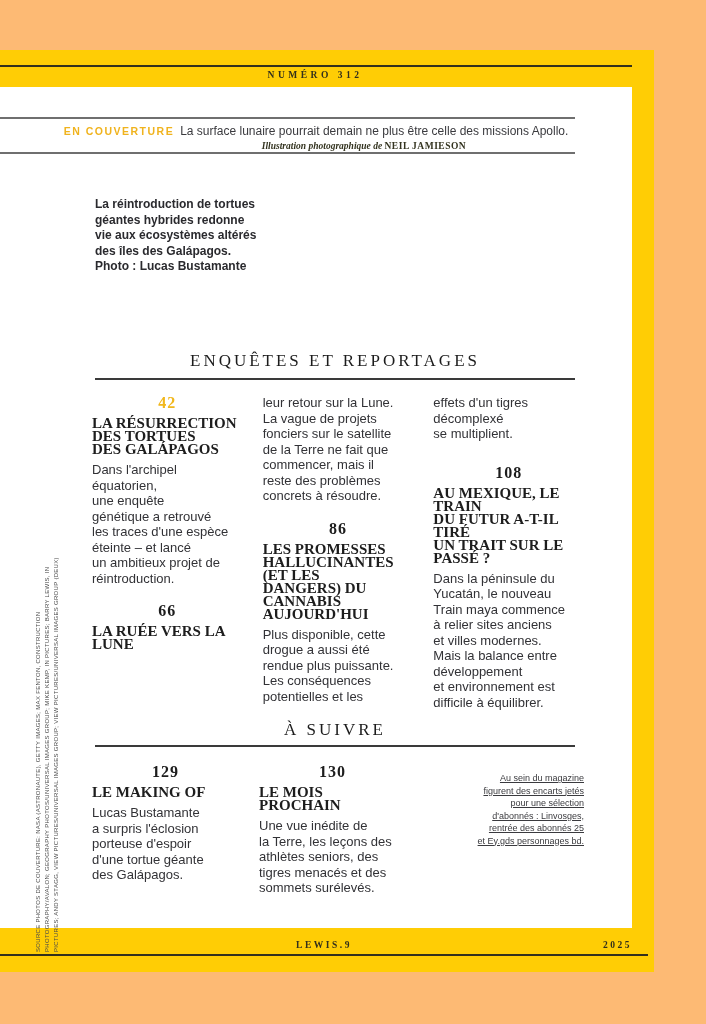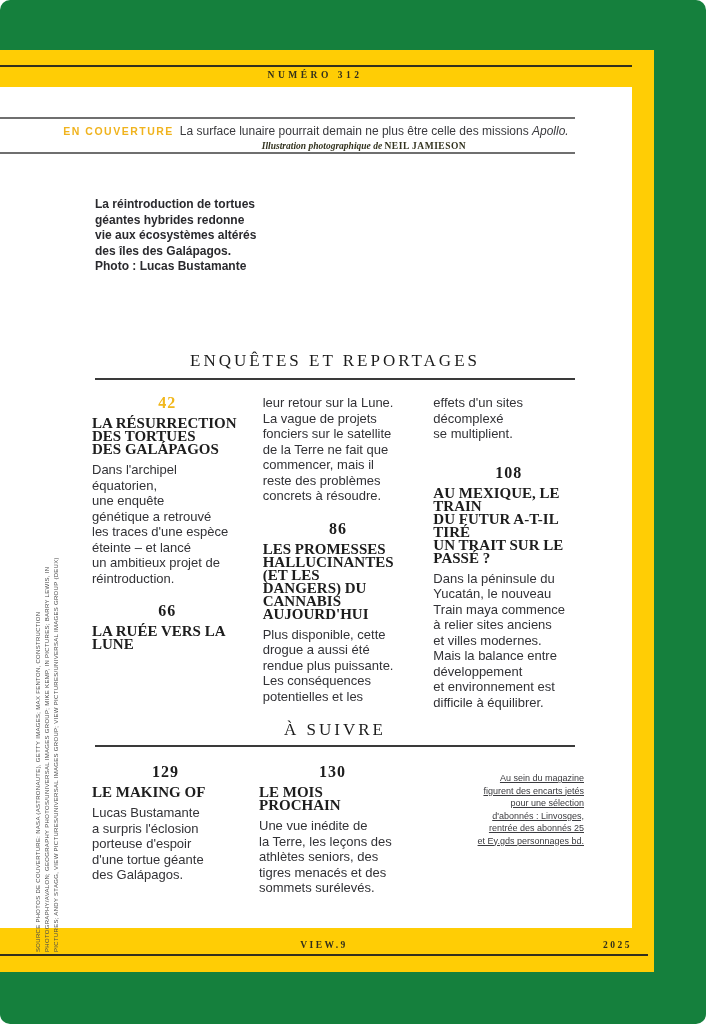--- a/index.html
+++ b/index.html
@@ -1,17 +1,17 @@
 <!DOCTYPE html>
 <html><head>
 <meta charset="utf-8">
 <style>
   html,body{margin:0;padding:0;}
-  .canvas{position:relative;width:706px;height:1024px;background:#15803d;overflow:hidden;
-          font-family:"Liberation Sans",sans-serif;color:#2c2c30;border-radius:10px;}
+  .canvas{position:relative;width:706px;height:1024px;background:#fdba74;overflow:hidden;
+          font-family:"Liberation Sans",sans-serif;color:#2c2c30;}
   .abs{position:absolute;}
 
   
   .band-top{left:0;top:50px;width:654px;height:38px;background:#FFCD05;}
   .band-bottom{left:0;top:928px;width:654px;height:44px;background:#FFCD05;}
   .strip-right{left:632px;top:50px;width:22px;height:878px;background:#FFCD05;}
   .band-rule{left:0;width:648px;height:2px;background:#33301c;}
   .issue-line{left:0;top:20px;width:630px;text-align:center;font-family:"Liberation Serif",serif;
               font-weight:bold;font-size:9.5px;letter-spacing:3.5px;color:#33301c;}
   .folio-center{left:0;top:12px;width:648px;text-align:center;font-family:"Liberation Serif",serif;
@@ -19,21 +19,21 @@
   .folio-year{right:22px;top:12px;font-family:"Liberation Serif",serif;font-weight:bold;
               font-size:9.5px;letter-spacing:2.5px;color:#33301c;}
 
   
   .content{left:0;top:87px;width:632px;height:841px;background:#ffffff;}
 
   
   .cover-rule{left:0;width:575px;height:2px;background:#6f6f6f;}
   .cover-line{left:0;width:632px;text-align:center;font-size:12px;color:#3a3a3e;}
   .cover-label{color:#F0B31E;font-weight:bold;font-size:10.5px;letter-spacing:1.5px;margin-right:6px;}
-  .cover-em{font-style:italic;text-align:right;}
+  .cover-em{text-align:right;}
   .cover-credit{left:0;width:632px;text-align:center;font-family:"Liberation Serif",serif;
                 font-size:9.5px;color:#33331f;padding-left:48px;}
   .cover-credit .pfx{font-style:italic;font-weight:bold;}
   .cover-credit .name{font-weight:bold;letter-spacing:0.5px;}
 
   .caption{left:95px;top:110px;width:210px;font-size:12px;font-weight:bold;line-height:15.5px;
            color:#2a2a2e;white-space:pre-line;}
 
   .sec-header{width:480px;left:95px;text-align:center;font-family:"Liberation Serif",serif;
               font-size:17px;letter-spacing:3px;color:#1c1c1c;}
@@ -60,21 +60,21 @@
 <body>
 
 <div class="canvas">
 
   <div class="abs band-top">
     <div class="abs band-rule" style="top:15px"></div>
     <div class="abs issue-line">NUMÉRO 312</div>
   </div>
   <div class="abs strip-right"></div>
   <div class="abs band-bottom">
-    <div class="abs folio-center">VIEW.9</div>
+    <div class="abs folio-center">LEWIS.9</div>
     <div class="abs folio-year">2025</div>
     <div class="abs band-rule" style="top:26px"></div>
   </div>
 
   <div class="abs content">
 
     <div class="abs cover-rule" style="top:30px"></div>
     <div class="abs cover-line" style="top:37px">
       <span class="cover-label">EN COUVERTURE</span><span>La surface lunaire pourrait demain ne plus être celle des missions </span><span class="cover-em">Apollo.</span>
     </div>
@@ -131,21 +131,21 @@
 AUJOURD'HUI</div>
           <div class="body">Plus disponible, cette
 drogue a aussi été
 rendue plus puissante.
 Les conséquences
 potentielles et les</div>
         </div>
       </div>
       <div class="col">
         <div class="blk">
-          <div class="body" style="margin-top:5px">effets d'un sites
+          <div class="body" style="margin-top:5px">effets d'un tigres
 décomplexé
 se multiplient.</div>
         </div>
         <div class="blk" style="margin-top:22px">
           <div class="num">108</div>
           <div class="title">AU MEXIQUE, LE TRAIN
 DU FUTUR A-T-IL TIRÉ
 UN TRAIT SUR LE PASSÉ ?</div>
           <div class="body">Dans la péninsule du
 Yucatán, le nouveau

